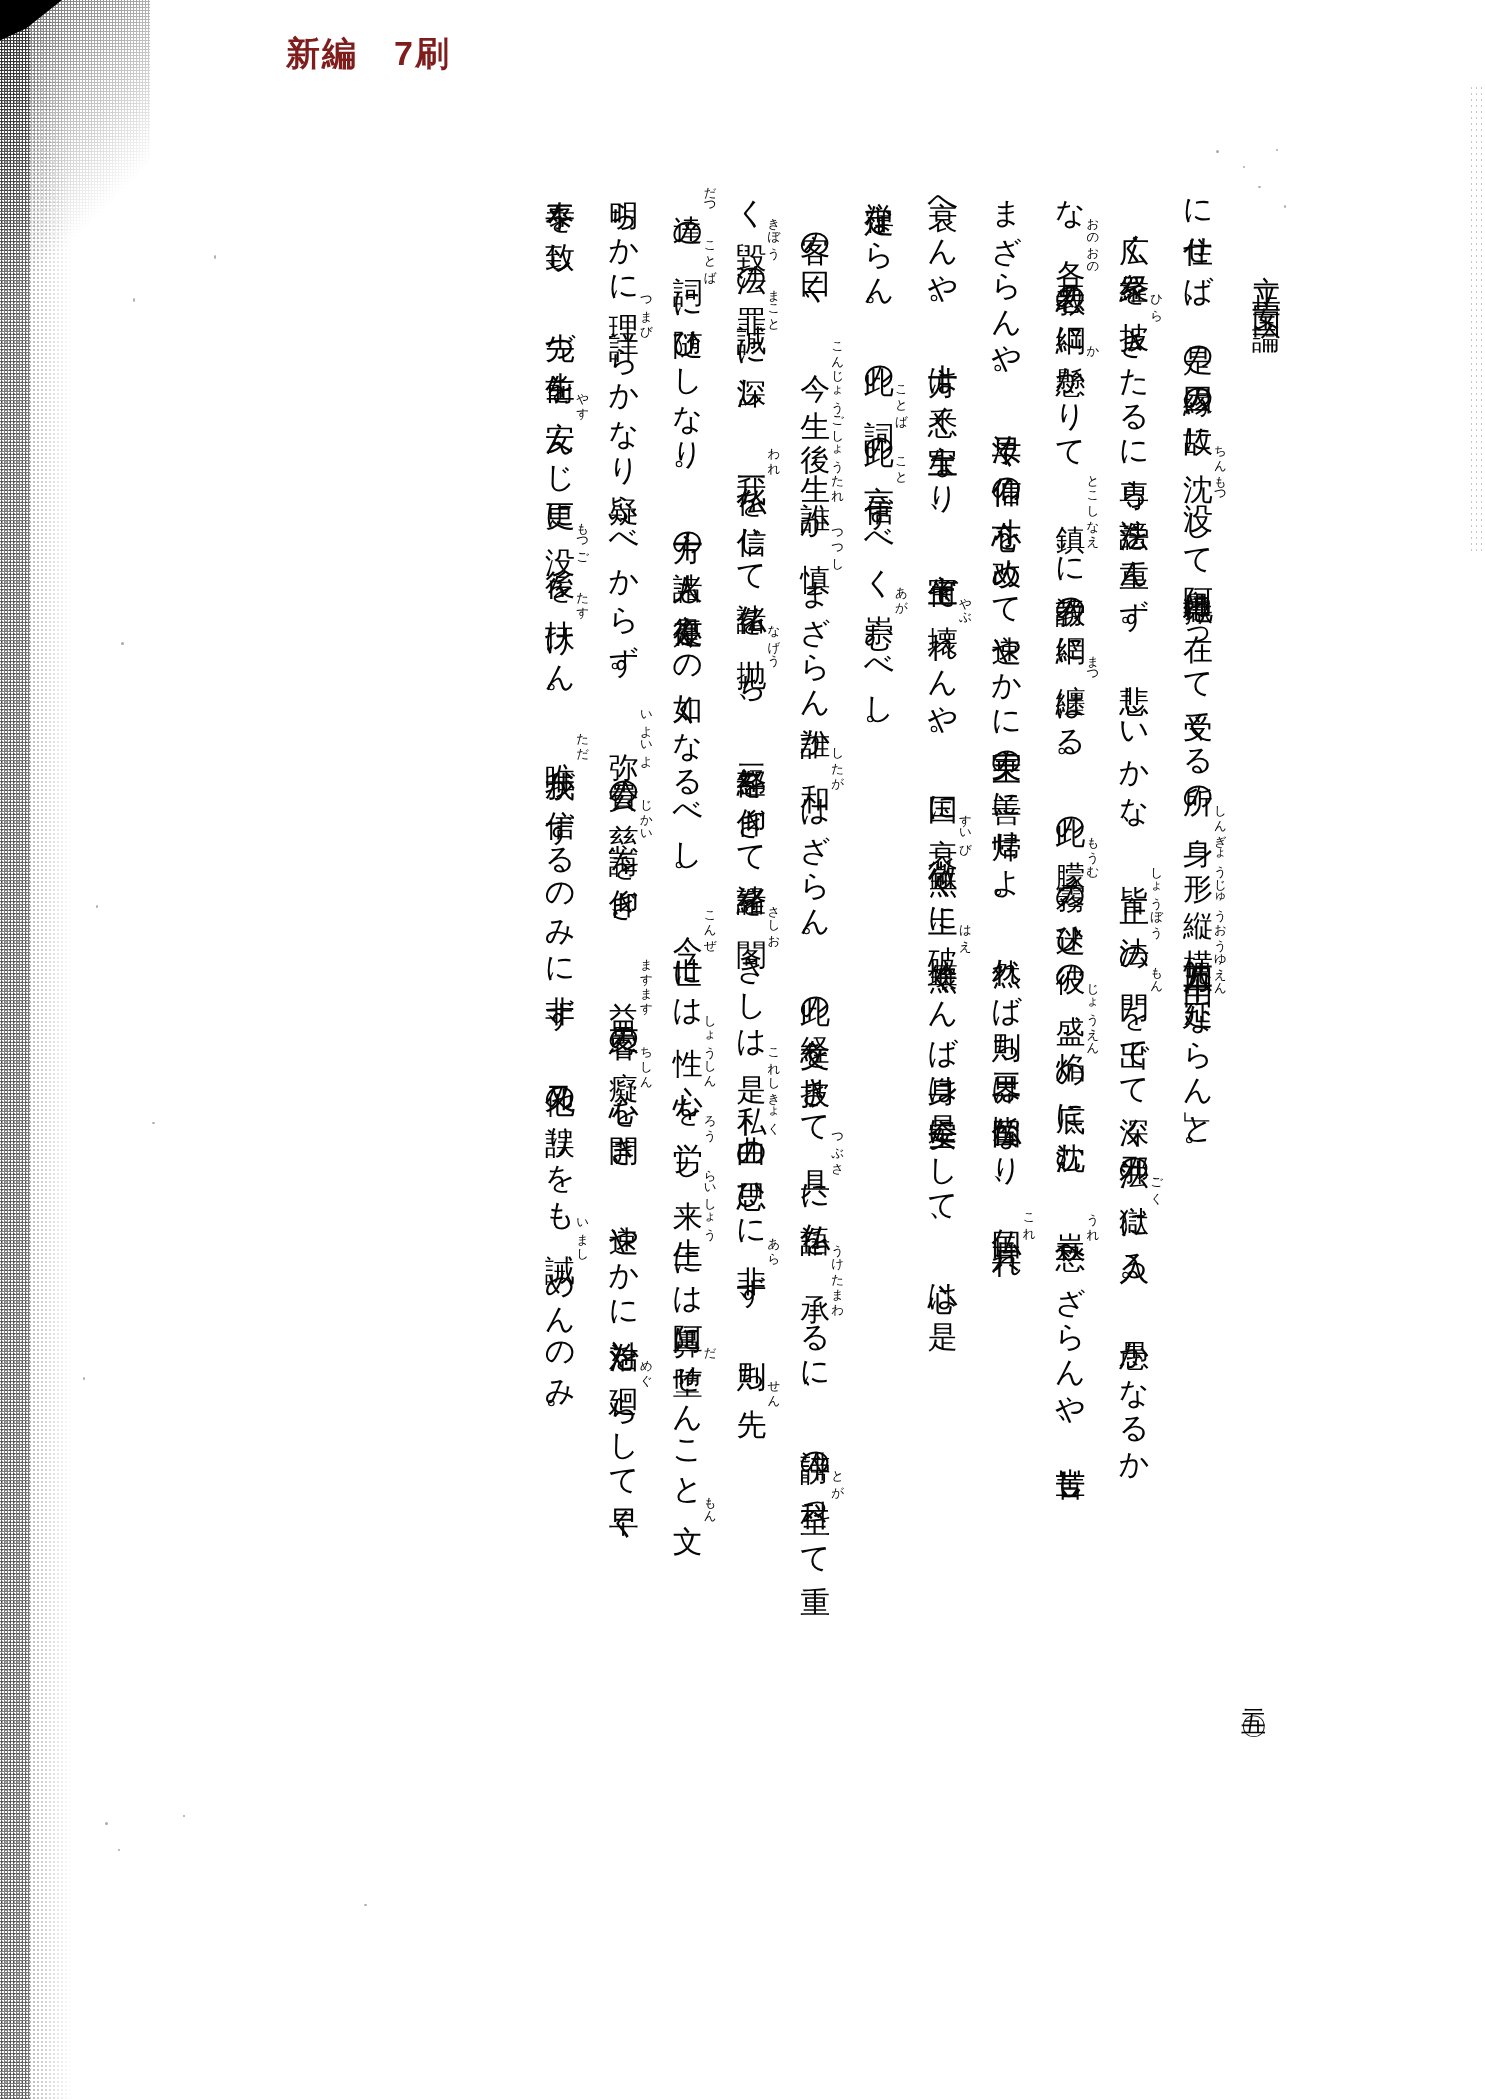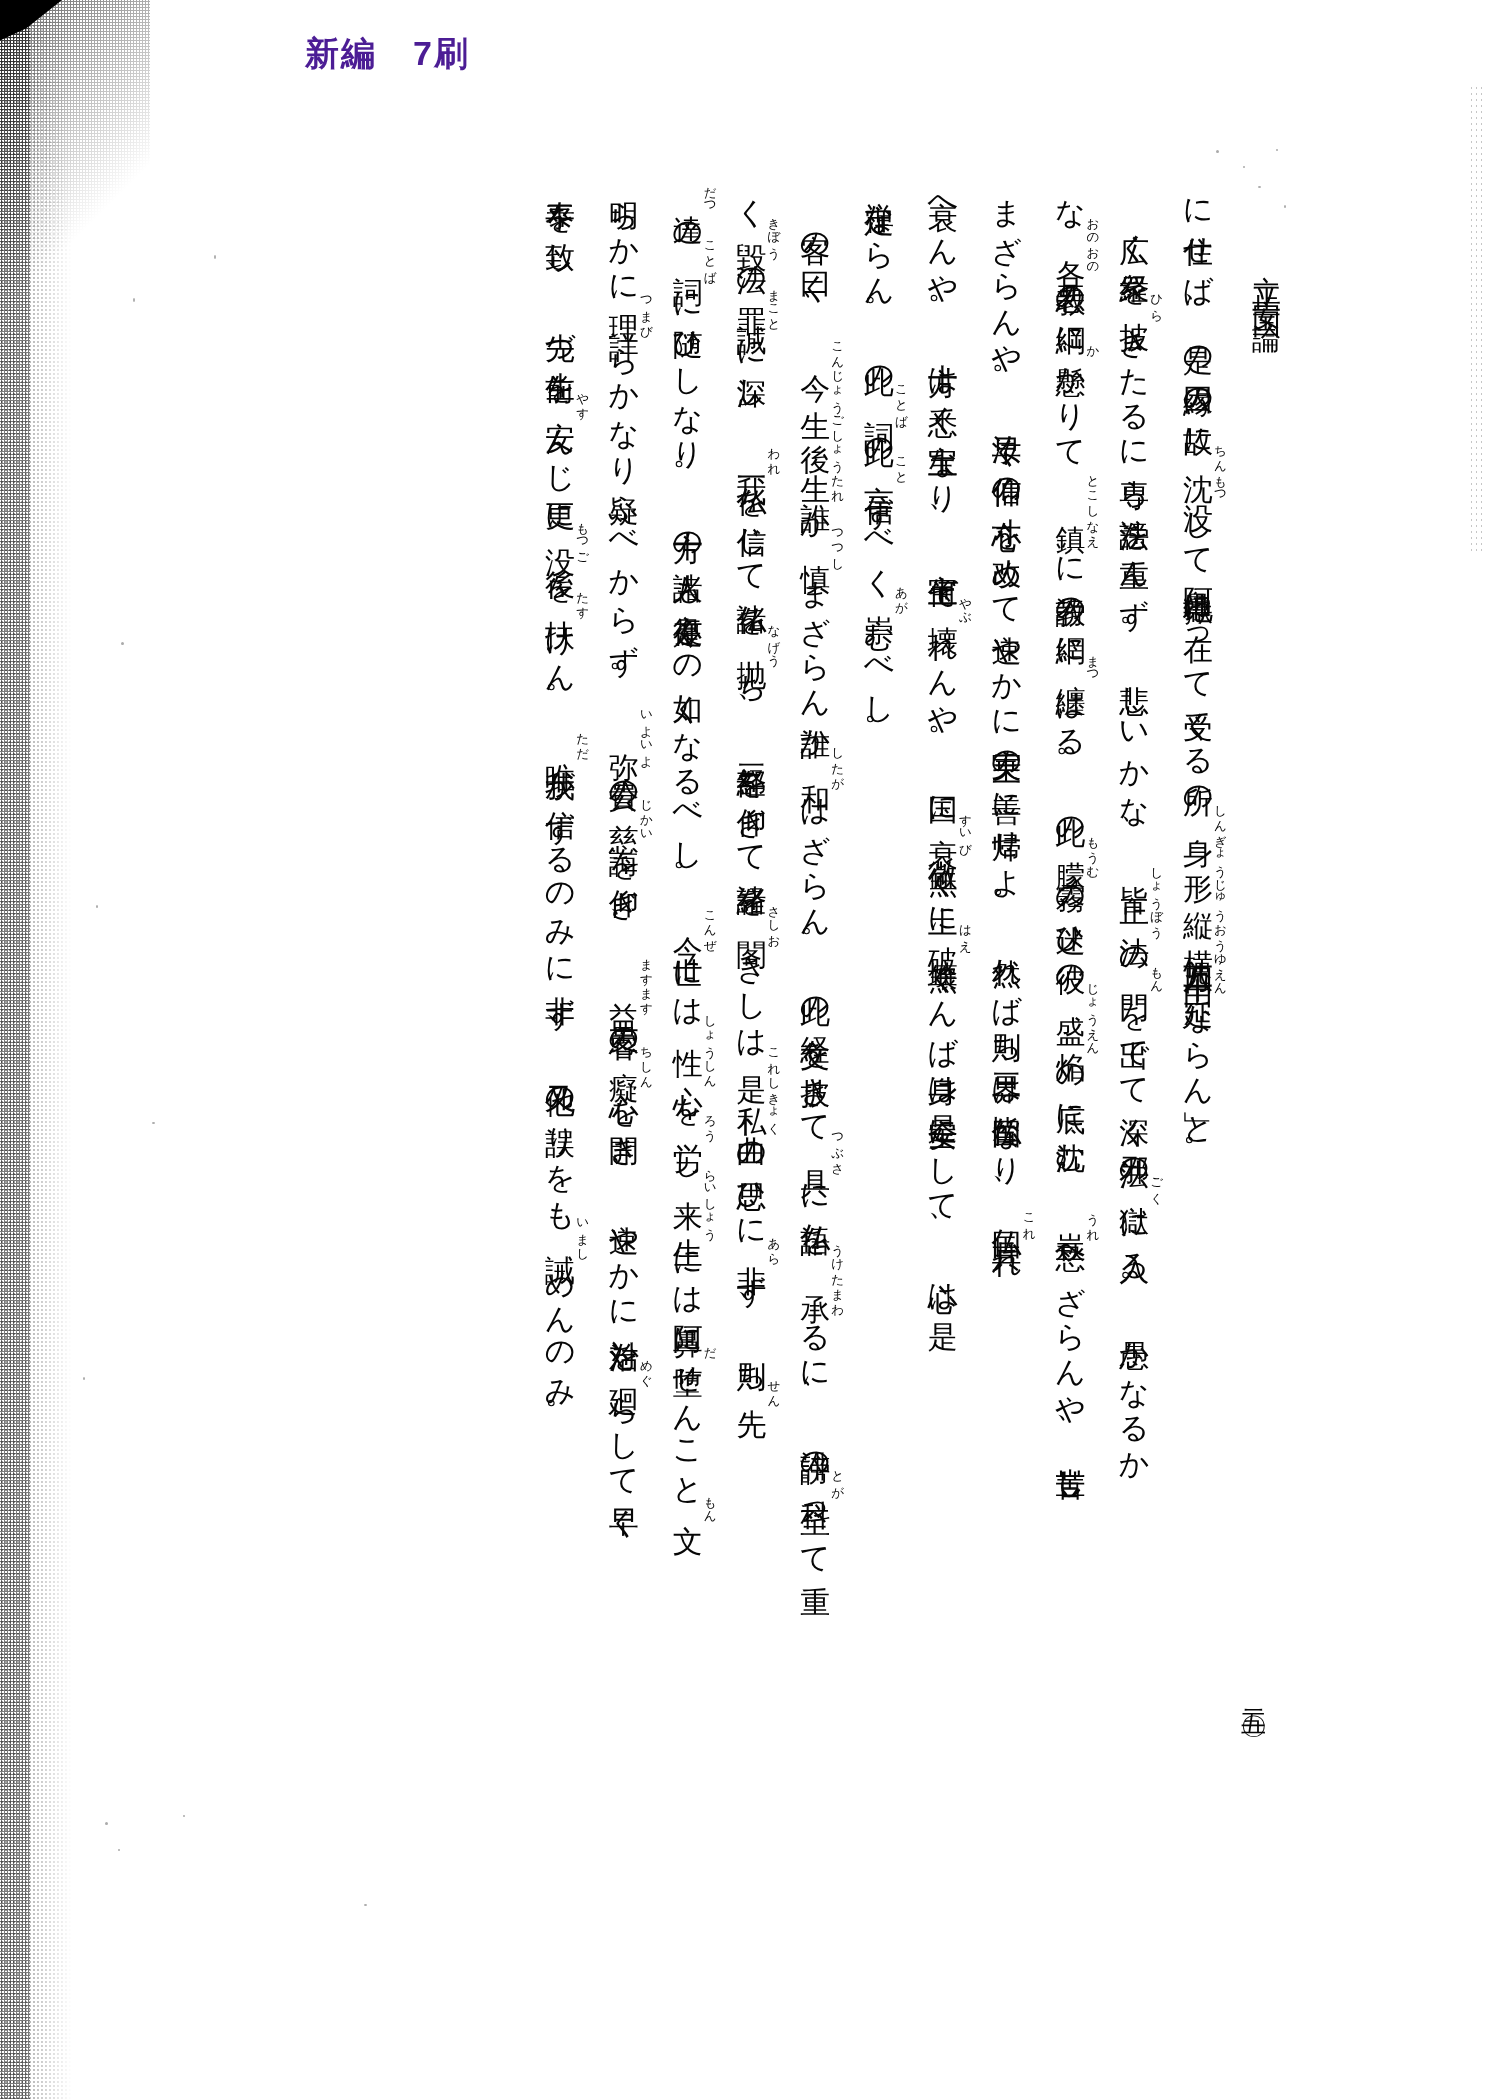--- a/index.html
+++ b/index.html
@@ -44,24 +44,24 @@
   .edge-speck-right {
     position:absolute; right:0; top:85px; width:16px; height:470px;
     background-image:radial-gradient(rgba(0,0,0,0.8) 0.8px, rgba(0,0,0,0) 1px);
     background-size:5px 6px;
     opacity:0.28;
   }
   .speck { position:absolute; background:#555; border-radius:50%; opacity:0.5; }
 
   
   .header-label {
-    position:absolute; left:305px; top:31px;
+    position:absolute; left:286px; top:31px;
     font-family:"Liberation Sans","DejaVu Sans",sans-serif;
     font-weight:bold; font-size:34px; letter-spacing:2px;
-    color:#4c1d95;
+    color:#7f1d1d;
   }
 
   
   .margin-title {
     position:absolute; top:252px; right:198px;
     writing-mode:vertical-rl; text-orientation:upright;
     font-size:29px; letter-spacing:12px; color:#060606;
   }
   .page-number {
     position:absolute; top:1691px; right:215px;

